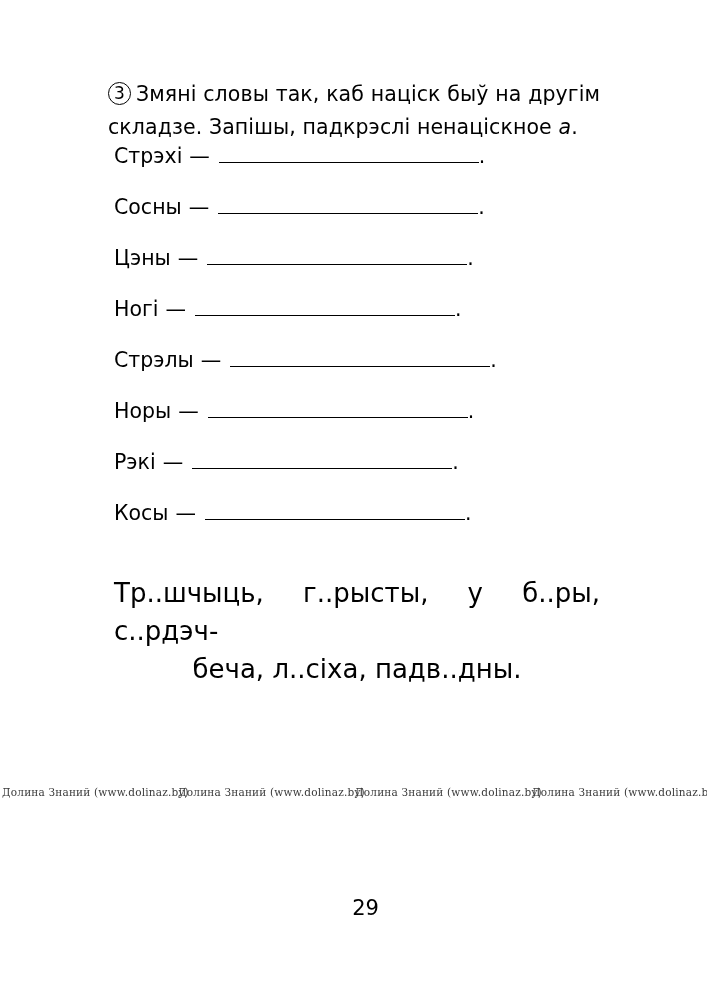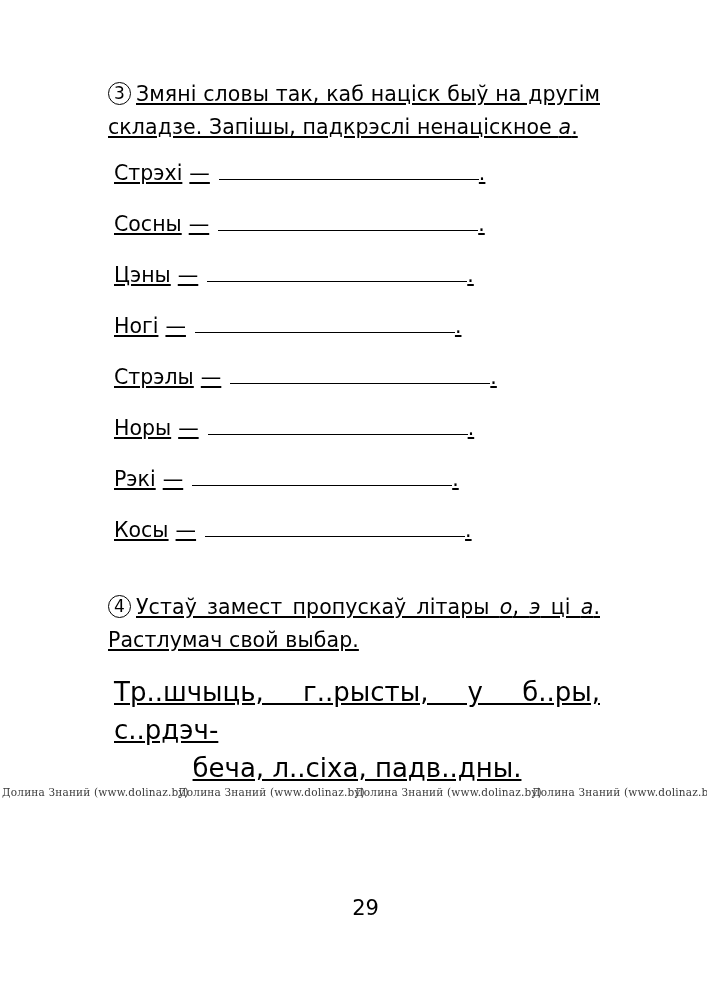--- a/index.html
+++ b/index.html
@@ -20,21 +20,20 @@
     width: 707px;
     height: 1000px;
     box-sizing: border-box;
     padding: 0;
   }
   .content {
     position: absolute;
     left: 108px;
     top: 78px;
     width: 492px;
-    text-decoration: underline;
   }
 
   
   .ex-block {
     position: relative;
   }
   .ex-para {
     font-size: 20.5px;
     line-height: 33px;
     text-align: justify;
@@ -66,21 +65,20 @@
   .ex-num .numtxt {
     position: relative;
     z-index: 2;
   }
   .it {
     font-style: italic;
   }
 
   
   .lines {
-    margin-top: 17px;
   }
   .line-row {
     display: flex;
     align-items: baseline;
     height: 51px;
     padding-left: 6px;
   }
   .line-word {
     font-size: 20.5px;
     white-space: nowrap;
@@ -216,23 +214,20 @@
           <span class="line-word">Косы</span>
           <span class="line-dash">—</span>
           <span class="line-blank"></span>
           <span class="line-dot">.</span>
         </div>
 
       </div>
     </div>
 
     <div class="ex-block ex2">
-      <p class="ex-para">
-        <span class="ex-num"><span class="circ"></span><span class="numtxt">4</span></span><span>Устаў замест пропускаў літары </span><span class="it">о</span><span>, </span><span class="it">э</span><span> ці </span><span class="it">а</span><span>. Растлумач свой выбар.</span>
-      </p>
 
       <div class="ex2-body">
         <div>Тр..шчыць, г..рысты, у б..ры, с..рдэч-</div>
         <div class="lastline">беча, л..сіха, падв..дны.</div>
       </div>
     </div>
 
   </div>
 
   <div class="watermark">

